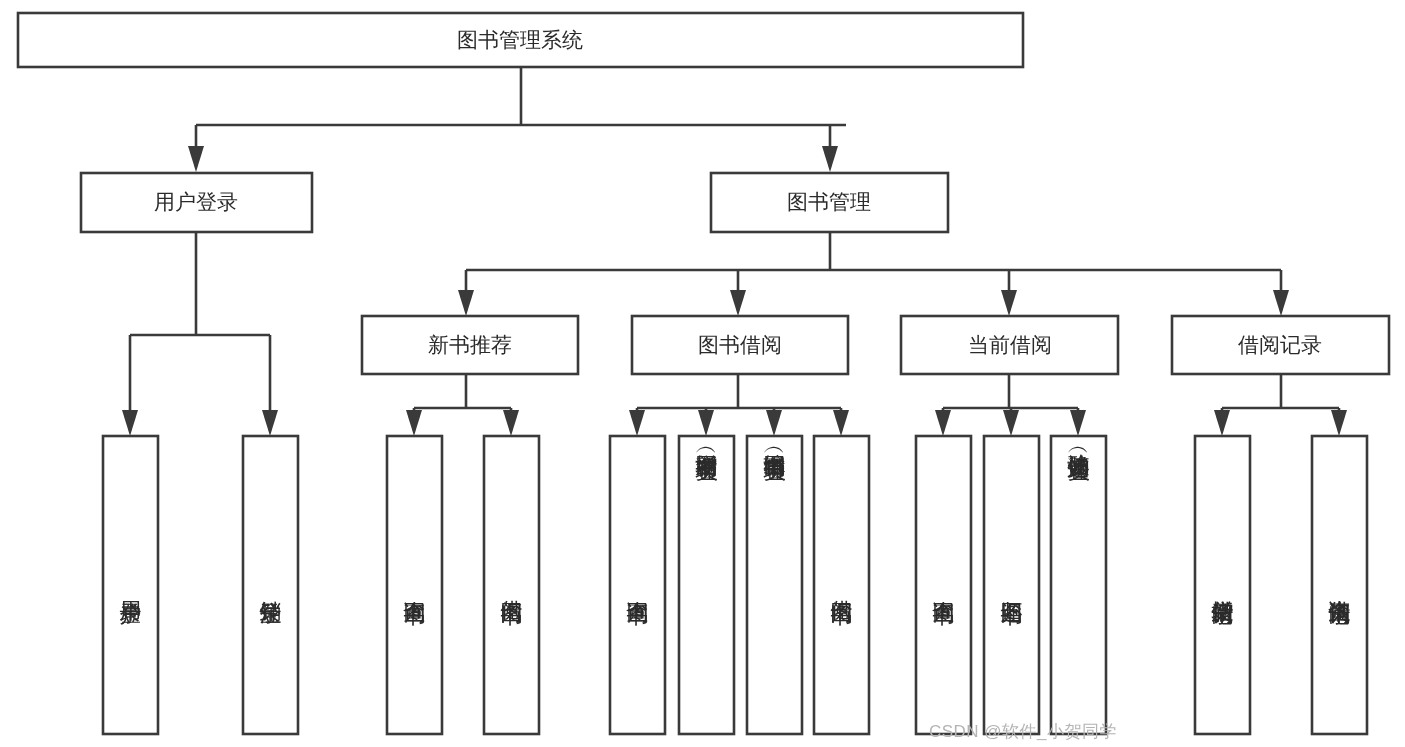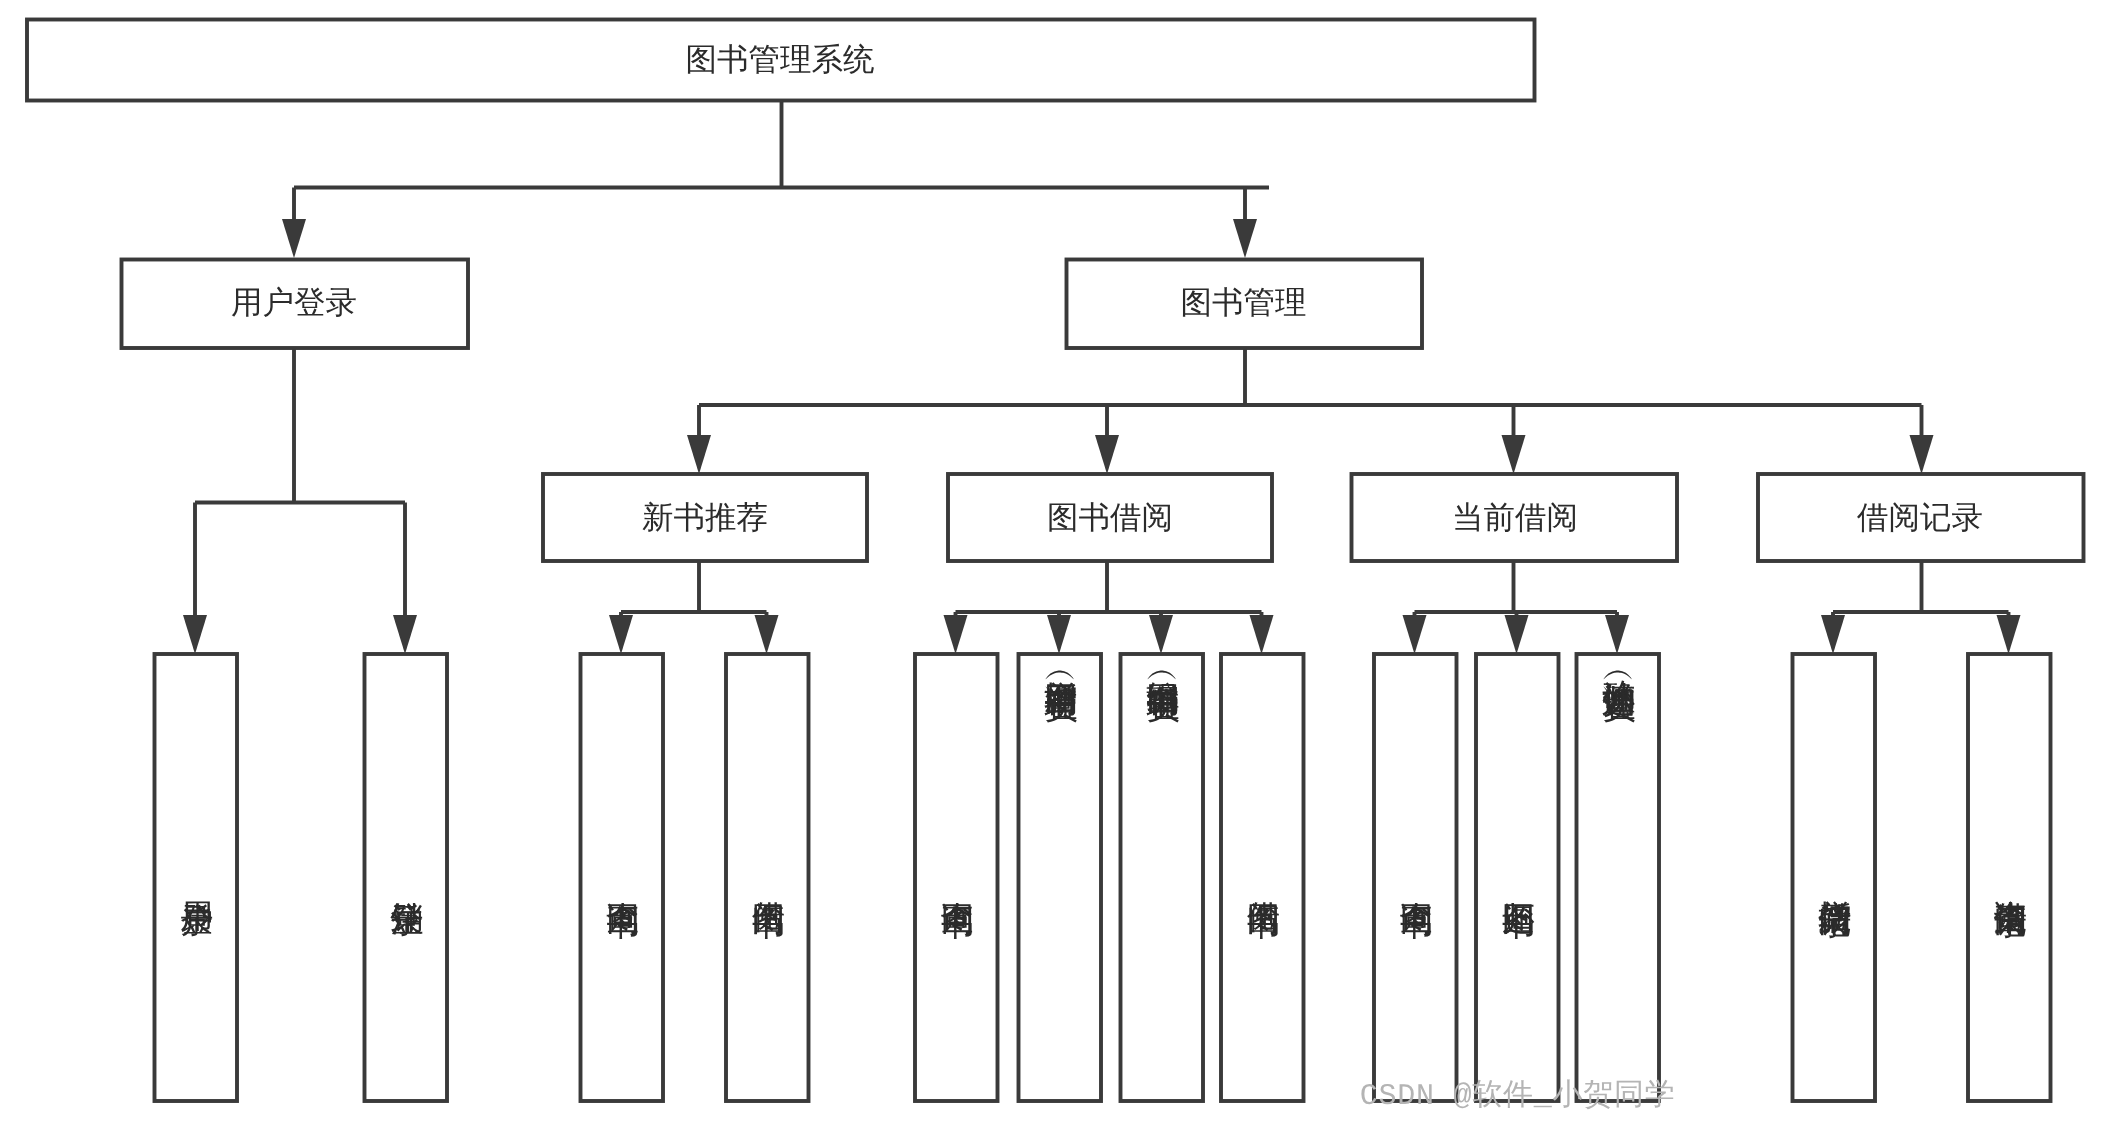--- a/index.html
+++ b/index.html
@@ -62,22 +62,22 @@
     font-size: 22px;
     line-height: 1.08;
     color: #2b2b2b;
     letter-spacing: 1px;
     white-space: nowrap;
   }
   .watermark {
     position: absolute;
     right: 8px;
     bottom: 4px;
-    font-family: Liberation Mono, monospace;
-    font-size: 20px;
+    font-family: Liberation Sans, sans-serif;
+    font-size: 17px;
     color: #b4b4b4;
     letter-spacing: 0.5px;
     white-space: nowrap;
   }
 </style>
 </head>
 <body>
 
 <div id="diagram-root">
 

